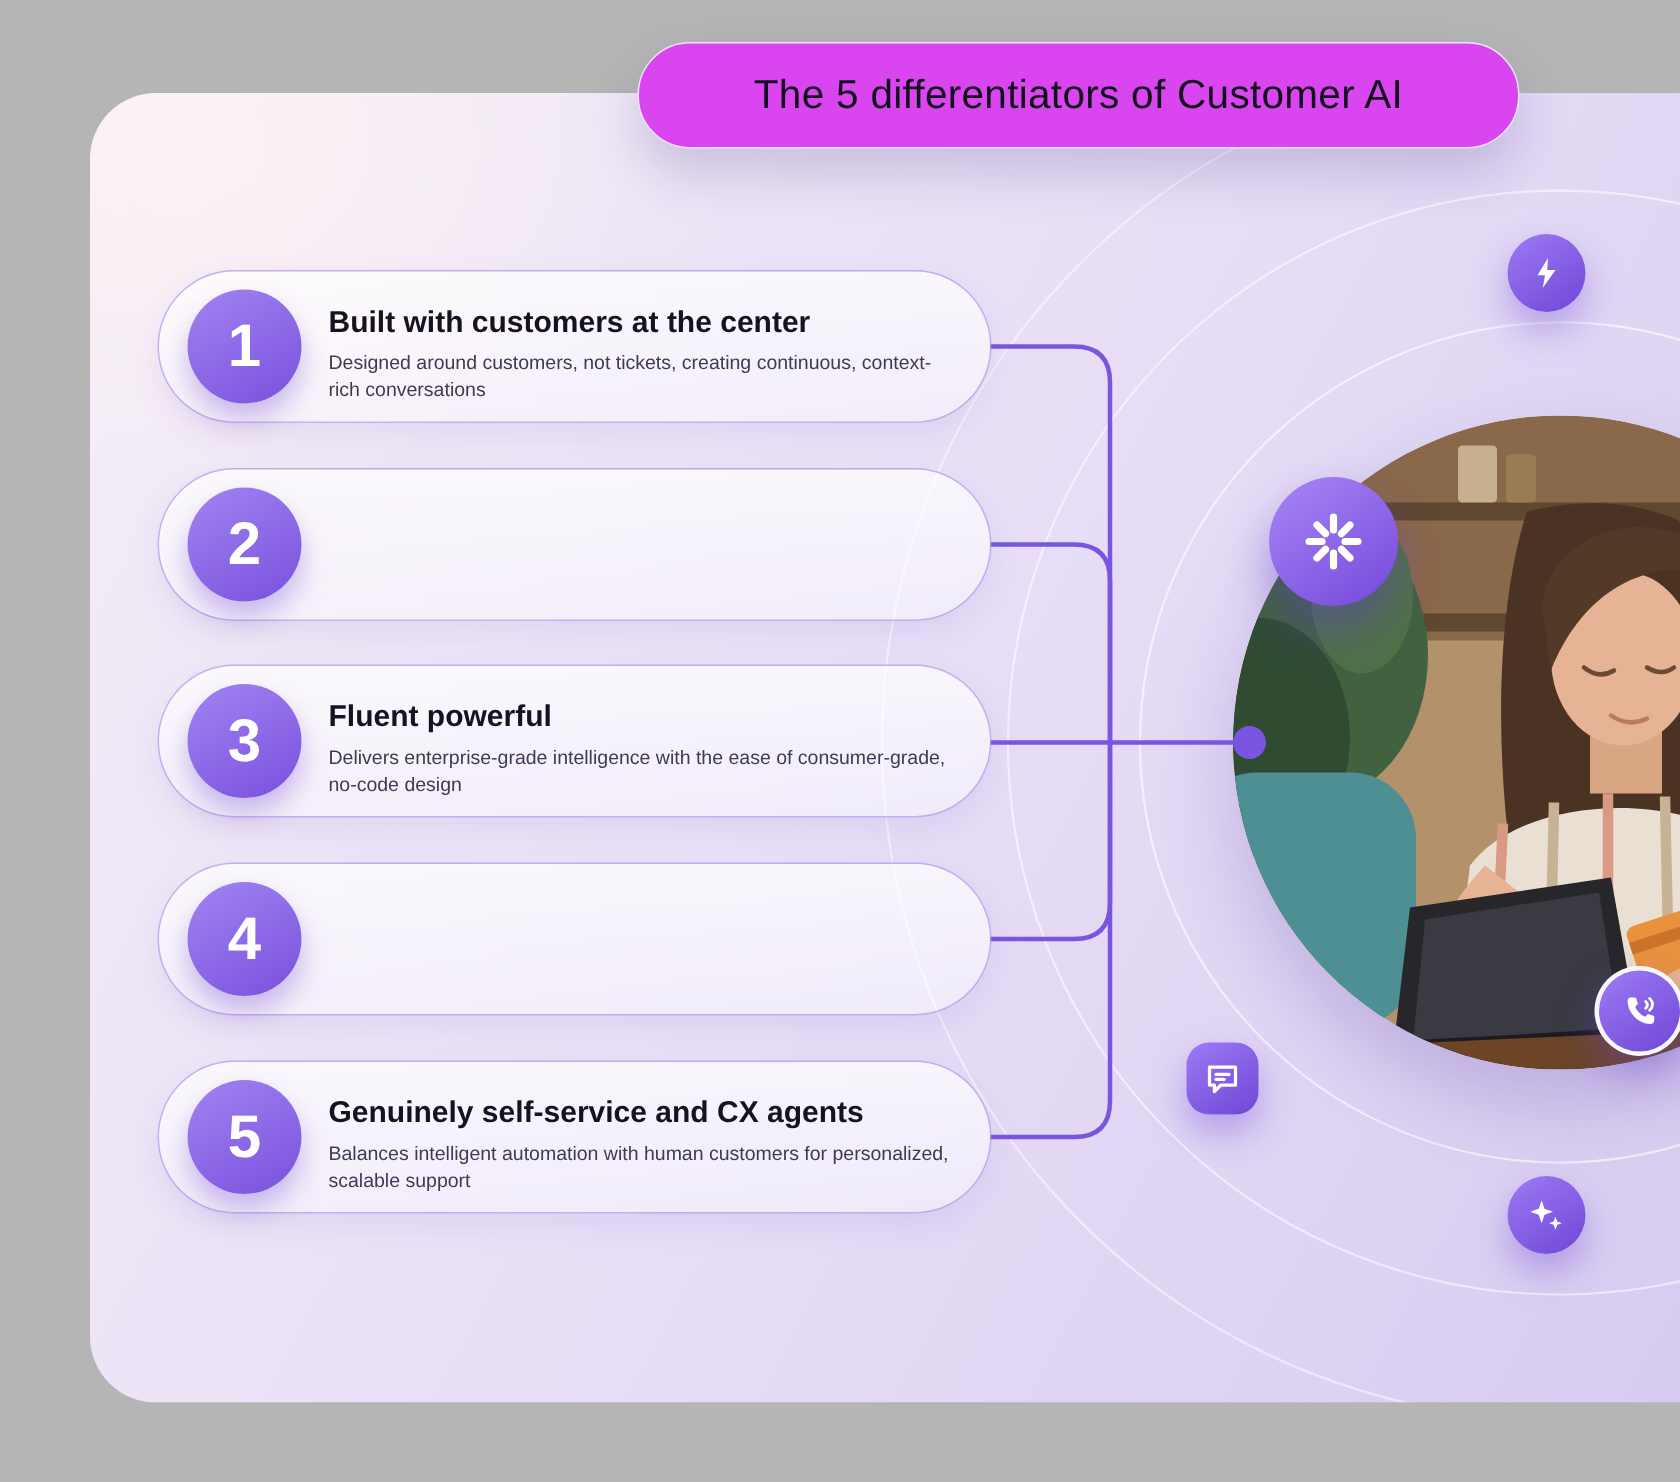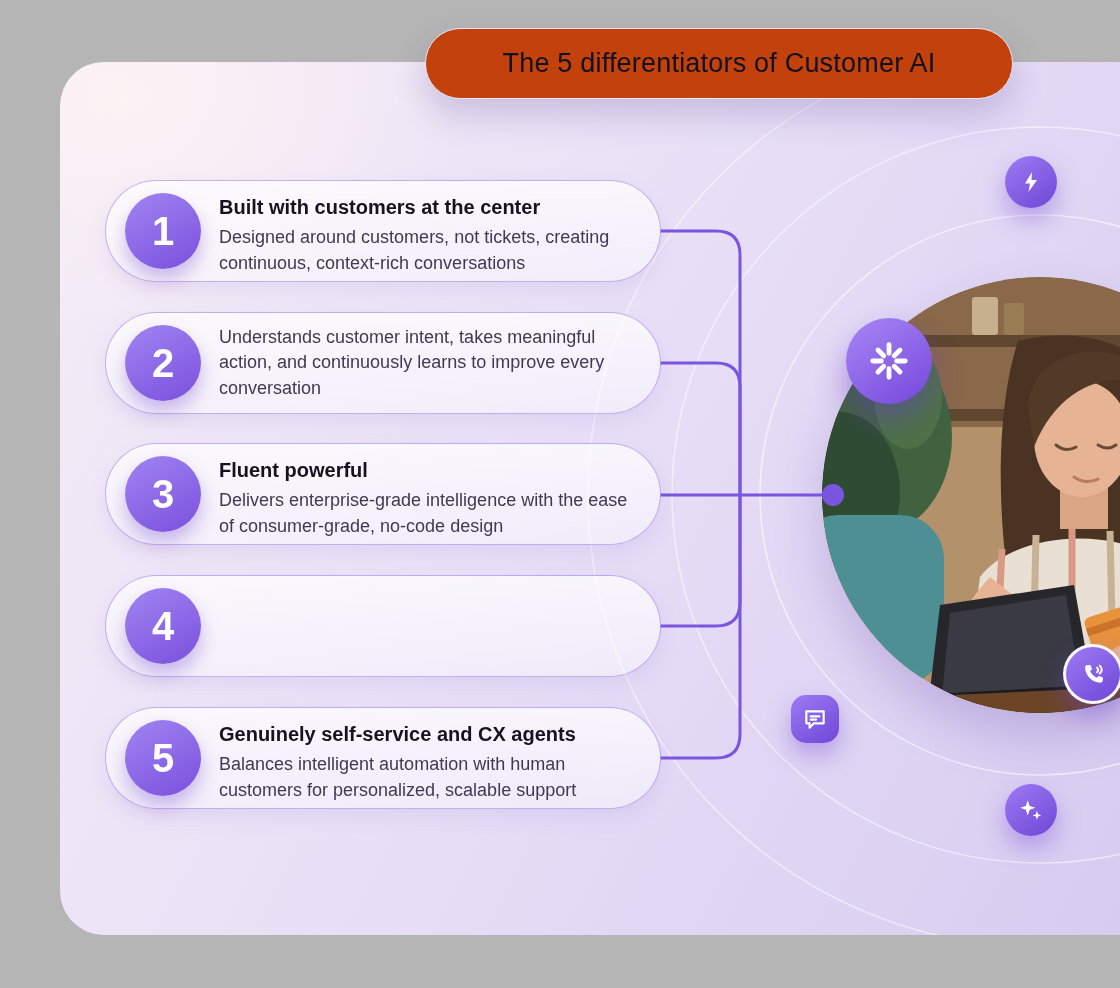--- a/index.html
+++ b/index.html
@@ -16,21 +16,21 @@
     background:
       radial-gradient(ellipse 600px 420px at 6% 4%, rgba(252,243,244,0.9) 0%, rgba(252,243,244,0) 55%),
       linear-gradient(118deg,#f5edf6 0%,#e9e0f7 45%,#d7ccf0 100%);
     overflow:hidden;
   }
   svg.layer{position:absolute;left:0;top:0;width:1060px;height:873px;}
 
   
   .title-pill{
     position:absolute;left:425px;top:28px;width:586px;height:69px;
-    background:#c2410c;border:1px solid #eae5f6;border-radius:35px;
+    background:#d946ef;border:1px solid #eae5f6;border-radius:35px;
     display:flex;align-items:center;justify-content:center;
     font-size:27px;color:#14111e;letter-spacing:0.2px;
     box-shadow:0 16px 34px rgba(60,40,120,0.20);
     z-index:30;
   }
 
   
   .card{
     position:absolute;left:45px;width:556px;height:102px;
     border-radius:52px;
@@ -44,21 +44,21 @@
   .c1{top:118px}.c2{top:250px}.c3{top:381px}.c4{top:513px}.c5{top:645px}
   .num{
     flex:0 0 76px;width:76px;height:76px;border-radius:50%;
     background:linear-gradient(150deg,#a184f2 0%,#7a50dd 100%);
     color:#fff;font-size:40px;font-weight:700;
     display:flex;align-items:center;justify-content:center;
     box-shadow:0 10px 18px rgba(110,70,210,0.35);
   }
   .txt{margin-left:18px;}
   .card-title{font-size:20px;font-weight:700;color:#16121f;margin-bottom:6px;margin-top:11px;}
-  .card-desc{font-size:18px;color:#3f3a52;line-height:1.42;max-width:414px;}
+  .card-desc{font-size:13px;color:#3f3a52;line-height:1.42;max-width:414px;}
 
   
   .photo{
     position:absolute;left:762px;top:215px;width:436px;height:436px;
     border-radius:50%;overflow:hidden;z-index:8;
     box-shadow:0 24px 50px rgba(80,50,160,0.22);
   }
   .photo svg{display:block;}
 
   
@@ -165,21 +165,20 @@
       <div class="num">1</div>
       <div class="txt">
         <div class="card-title">Built with customers at the center</div>
         <div class="card-desc">Designed around customers, not tickets, creating continuous, context-rich conversations</div>
       </div>
     </div>
 
     <div class="card c2">
       <div class="num">2</div>
       <div class="txt">
-        <div class="card-desc">Understands customer intent, takes meaningful action, and continuously learns to improve every conversation</div>
       </div>
     </div>
 
     <div class="card c3">
       <div class="num">3</div>
       <div class="txt">
         <div class="card-title">Fluent powerful</div>
         <div class="card-desc">Delivers enterprise-grade intelligence with the ease of consumer-grade, no-code design</div>
       </div>
     </div>

